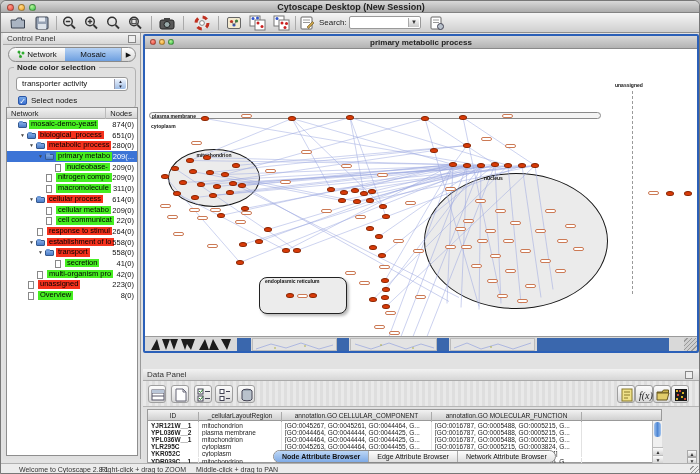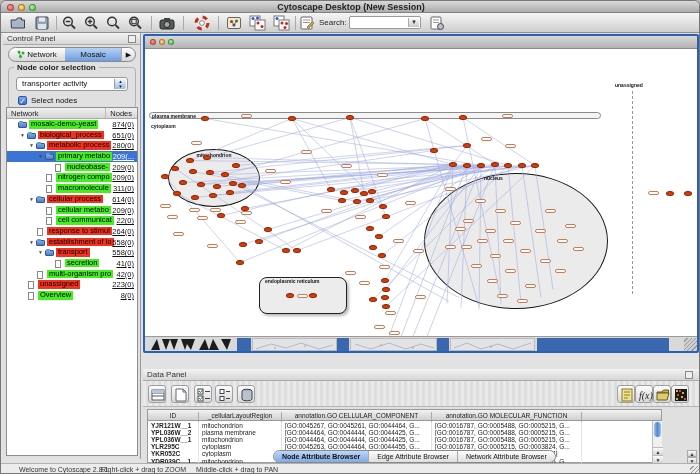--- a/index.html
+++ b/index.html
@@ -43,21 +43,21 @@
   #tree{position:absolute;left:0;top:11px;width:100%;}
   .trow{position:relative;height:10.7px;font-size:7.5px;white-space:nowrap;}
   .trow.sel{background:#3c74d6;}
   .tarr{position:absolute;top:2px;font-size:5px;color:#444;}
   .fold{position:absolute;top:3px;width:9px;height:6px;background:linear-gradient(#7fa8e2,#4a7cc9);border:0.5px solid #35598f;border-radius:1px;}
   .fold:before{content:"";position:absolute;left:0;top:-2px;width:4px;height:2px;background:#6a97d6;border-radius:1px 1px 0 0;}
   .tfile{position:absolute;top:2px;width:6px;height:8px;background:#fff;border:0.5px solid #888;}
   .tlabel{position:absolute;top:1px;padding:0 2px;height:8.5px;line-height:8.5px;color:#000;}
   .tlabel.green{background:#46ee21;}
   .tlabel.red{background:#f5311d;}
-  .tcount{position:absolute;right:3px;top:1px;color:#111;text-decoration:underline;}
+  .tcount{position:absolute;right:3px;top:1px;color:#111;}
   .trow.sel .tcount{color:#fff;}
   
   .netwin{left:142px;top:33px;width:556px;height:319px;border:2px solid #2b60b8;background:#fff;border-radius:2px;}
   .ntitle{position:absolute;left:0;top:0;width:552px;height:13px;background:linear-gradient(#d8d8d8,#b3b3b3);border-bottom:1px solid #8a8a8a;}
   .ntitle .tl{top:3px;width:6px;height:6px;}
   .ntitle .tl.r{left:5px}.ntitle .tl.y{left:14px}.ntitle .tl.g{left:23px}
   .ntext{position:absolute;left:0;right:0;top:1.5px;text-align:center;font-size:8px;font-weight:bold;color:#222;}
   .canvas{position:absolute;left:0;top:13px;width:552px;height:287px;background:#fff;overflow:hidden;}
   .region-label{position:absolute;font-size:5px;font-weight:bold;color:#111;z-index:5;}
   .band{position:absolute;left:4px;top:63px;width:452px;height:7px;background:#f4f4f4;border:1px solid #8a8a8a;border-radius:3.5px;z-index:2;}
@@ -321,20 +321,21 @@
           </div>
         </div>
     </div>
   </div>
 
   <div class="abs netwin">
     <div class="ntitle">
       <span class="tl r"></span>
       <span class="tl y"></span>
       <span class="tl g"></span>
+      <span class="ntext">primary metabolic process</span>
     </div>
     <div class="canvas" id="canvas">
       <div class="band"></div>
       <span class="region-label" style="left:7px;top:64px">plasma membrane</span>
       <span class="region-label" style="left:6px;top:74px">cytoplasm</span>
       <div class="mito"></div>
       <span class="region-label" style="left:69px;top:103px;transform:translateX(-50%)">mitochondrion</span>
       <div class="nucleus"></div>
       <span class="region-label" style="left:339px;top:126px">nucleus</span>
       <div class="er"></div>

